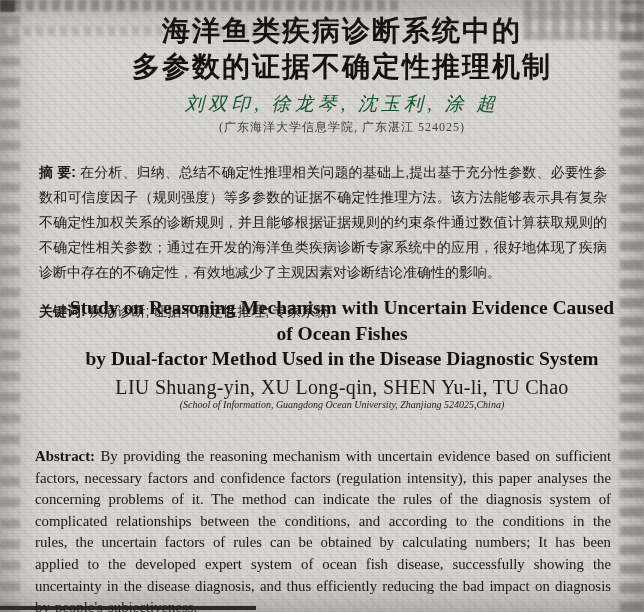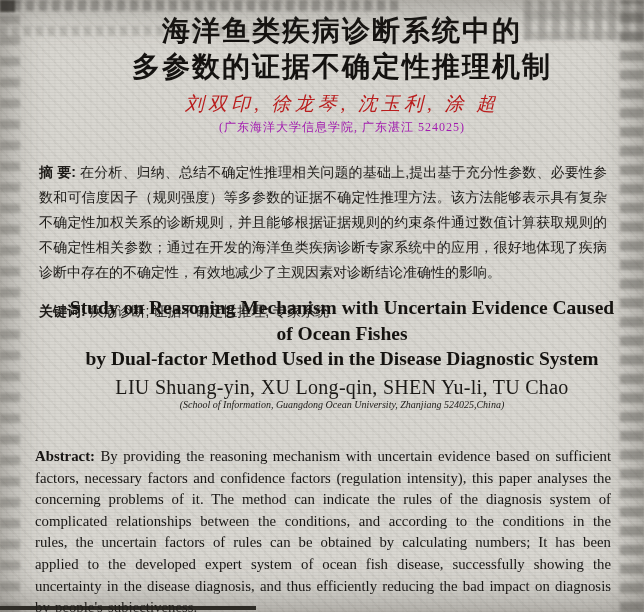--- a/index.html
+++ b/index.html
@@ -46,24 +46,24 @@
   }
 
   
   .center{left:0;right:0;text-align:center;position:absolute;padding-left:40px;}
   .cn-title{
     top:13px;
     font-family:"Liberation Sans", sans-serif;font-weight:900;
     font-size:28px;line-height:36px;letter-spacing:2px;color:#141210;
   }
   .cn-authors{
-    top:91px;font-size:19px;letter-spacing:4px;font-style:italic;color:#b91c1c;
+    top:91px;font-size:19px;letter-spacing:4px;font-style:italic;color:#14532d;
   }
   .cn-affiliation{
-    top:119px;font-size:12px;letter-spacing:1px;color:#a21caf;
+    top:119px;font-size:12px;letter-spacing:1px;color:#404040;
   }
   .cn-block{
     position:absolute;left:25px;width:596px;top:146px;
     font-family:"Liberation Sans", sans-serif;
     font-size:14px;line-height:25px;text-align:justify;color:#1d1b18;
   }
   .cn-block p{margin:14px;}
   .cn-keywords{margin-top:1px;}
   .label-b{font-weight:bold;}
   .meta-row{

